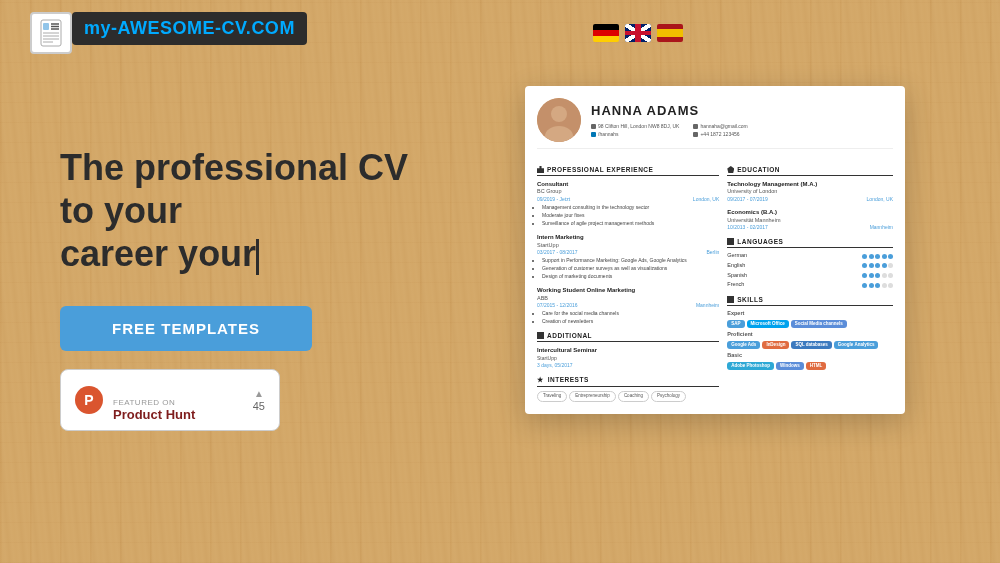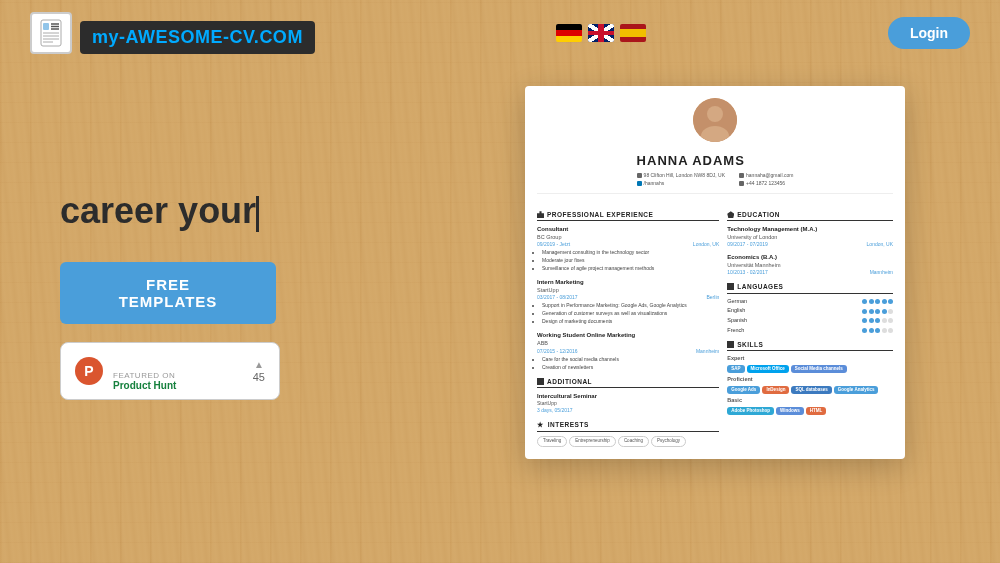--- a/index.html
+++ b/index.html
@@ -56,22 +56,21 @@
     
     .navbar {
       display: flex;
       align-items: center;
       justify-content: space-between;
       padding: 12px 30px;
     }
 
     .logo-container {
       display: flex;
-      align-items: flex-end;
-      gap: 8px;
+      align-items: flex-start;
     }
 
     .logo-icon {
       width: 42px;
       height: 42px;
       background: white;
       border: 2px solid #ccc;
       border-radius: 4px;
       display: flex;
       align-items: center;
@@ -206,21 +205,21 @@
       color: white;
       border: none;
       padding: 14px 36px;
       border-radius: 6px;
       font-size: 15px;
       font-weight: 700;
       letter-spacing: 1px;
       cursor: pointer;
       display: block;
       margin-bottom: 18px;
-      width: 216px;
+      width: 252px;
       text-align: center;
     }
 
     .product-hunt-badge {
       display: flex;
       align-items: center;
       border: 1px solid #ccc;
       border-radius: 8px;
       background: white;
       padding: 8px 14px;
@@ -249,23 +248,23 @@
     .ph-featured-label {
       font-size: 8px;
       color: #999;
       text-transform: uppercase;
       letter-spacing: 0.5px;
       display: block;
       margin-top: 20px;
     }
 
     .ph-name {
-      font-size: 10px;
+      font-size: 13px;
       font-weight: 700;
-      color: #15803d;
+      color: #7f1d1d;
     }
 
     .ph-upvotes {
       display: flex;
       flex-direction: column;
       align-items: center;
       font-size: 11px;
       color: #666;
       gap: 1px;
     }
@@ -294,21 +293,20 @@
     }
 
     
     .cv-header {
       display: flex;
       align-items: center;
       gap: 10px;
       margin-bottom: 10px;
       padding-bottom: 6px;
       border-bottom: 1px solid #eee;
-      flex-direction: column;
     }
 
     .cv-avatar {
       width: 44px;
       height: 44px;
       border-radius: 50%;
       background: linear-gradient(135deg, #d4a574, #c4865a);
       flex-shrink: 0;
       overflow: hidden;
       display: flex;
@@ -572,29 +570,28 @@
       </div>
     </div>
 
     <div class="nav-flags">
       <div class="flag flag-de" title="Deutsch"></div>
       <div class="flag flag-uk" title="English"></div>
       <div class="flag flag-es" title="Español"></div>
     </div>
 
     <div class="nav-buttons">
-      <button class="btn-login">Login</button>
     </div>
   </nav>
 
   <div class="main-content">
 
     <div class="left-section">
       <h1 class="headline">
-        <br>
+        <span>The professional CV to your</span><br>
         <span>career your</span><span class="cursor"></span>
       </h1>
 
       <button class="btn-templates">FREE TEMPLATES</button>
 
       <div class="product-hunt-badge">
         <div class="ph-logo">P</div>
         <div class="ph-text-section">
           <span class="ph-featured-label">FEATURED ON</span>
           <div class="ph-name">Product Hunt</div>

